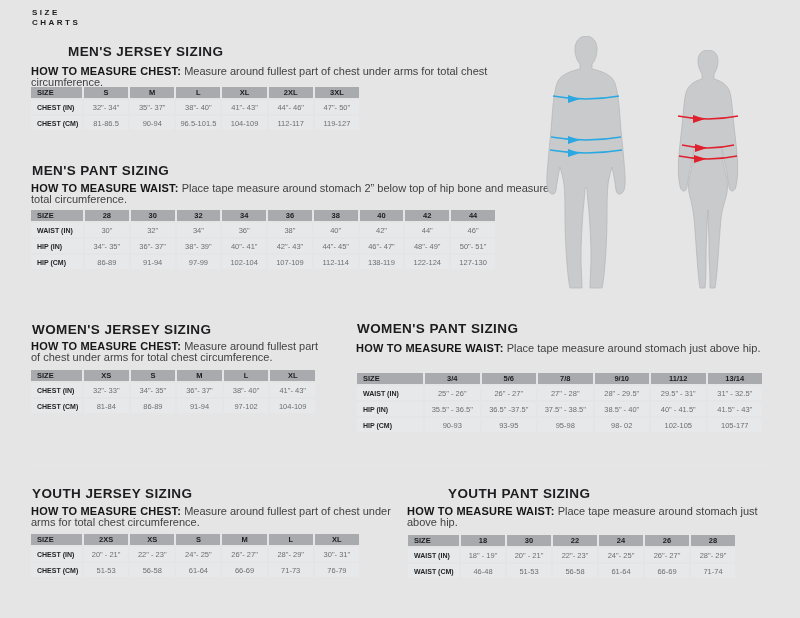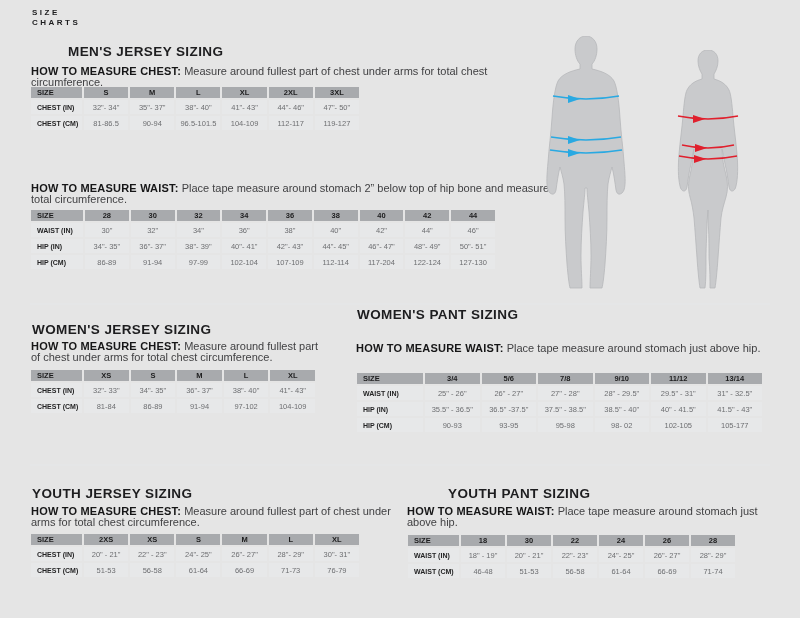--- a/index.html
+++ b/index.html
@@ -74,20 +74,21 @@
           <td>81-86.5</td>
           <td>90-94</td>
           <td>96.5-101.5</td>
           <td>104-109</td>
           <td>112-117</td>
           <td>119-127</td>
         </tr>
       </tbody>
     </table>
 
+  <div class="abs section-title" style="left:32px;top:163px;">MEN'S PANT SIZING</div>
   <div class="abs howto" style="left:31px;top:183px;width:540px;">
     <b>HOW TO MEASURE WAIST:</b>
     <span>Place tape measure around stomach 2” below top of hip bone and measure total circumference.</span>
   </div>
   <table class="abs size-table" style="left:29px;top:208px;width:468px;">
       <thead>
         <tr>
           <th style="width: 46px;">SIZE</th>
           <th>28</th>
           <th>30</th>
@@ -126,21 +127,21 @@
           <td>50"- 51"</td>
         </tr>
         <tr>
           <th>HIP (CM)</th>
           <td>86-89</td>
           <td>91-94</td>
           <td>97-99</td>
           <td>102-104</td>
           <td>107-109</td>
           <td>112-114</td>
-          <td>117-204</td>
+          <td>138-119</td>
           <td>122-124</td>
           <td>127-130</td>
         </tr>
       </tbody>
     </table>
 
   <svg class="abs fig" style="left:541px;top:36px;" width="90" height="256" viewBox="0 0 90 256">
     <path class="body-outline" d="M45,0 C51,0 56,5 56,13 C56,19 54,25 51,28 L51,33 C60,35 69,38 73,45 C76,51 78,66 79,82 C80,97 82,112 83,126 C84,138 85,148 83,154 C81,159 76,160 75,154 C74,147 73,139 71,131 C70,135 68,141 67,148 C66,158 66,170 66,182 C66,198 65,214 64,228 C63,240 62,248 61,252 L49,252 C49,244 50,232 50,220 C50,205 49,190 48,176 C47,165 46,157 46,152 L44,152 C44,157 43,165 42,176 C41,190 40,205 40,220 C40,232 41,244 41,252 L29,252 C28,248 27,240 26,228 C25,214 24,198 24,182 C24,170 24,158 23,148 C22,141 20,135 19,131 C17,139 16,147 15,154 C14,160 9,159 7,154 C5,148 6,138 7,126 C8,112 10,97 11,82 C12,66 14,51 17,45 C21,38 30,35 39,33 L39,28 C36,25 34,19 34,13 C34,5 39,0 45,0 Z" fill="#c9cacc"></path>
     <g>
       <path class="mline" d="M12,60 Q45,66 78,60" stroke="#29a9e2"></path>
@@ -203,21 +204,21 @@
           <th>CHEST (CM)</th>
           <td>81-84</td>
           <td>86-89</td>
           <td>91-94</td>
           <td>97-102</td>
           <td>104-109</td>
         </tr>
       </tbody>
     </table>
 
-  <div class="abs section-title" style="left:357px;top:307px;">WOMEN'S PANT SIZING</div>
+  <div class="abs section-title" style="left:357px;top:321px;">WOMEN'S PANT SIZING</div>
   <div class="abs howto" style="left:356px;top:343px;width:430px;">
     <b>HOW TO MEASURE WAIST:</b>
     <span>Place tape measure around stomach just above hip.</span>
   </div>
   <table class="abs size-table" style="left:355px;top:371px;width:409px;">
       <thead>
         <tr>
           <th style="width: 60px;">SIZE</th>
           <th>3/4</th>
           <th>5/6</th>

